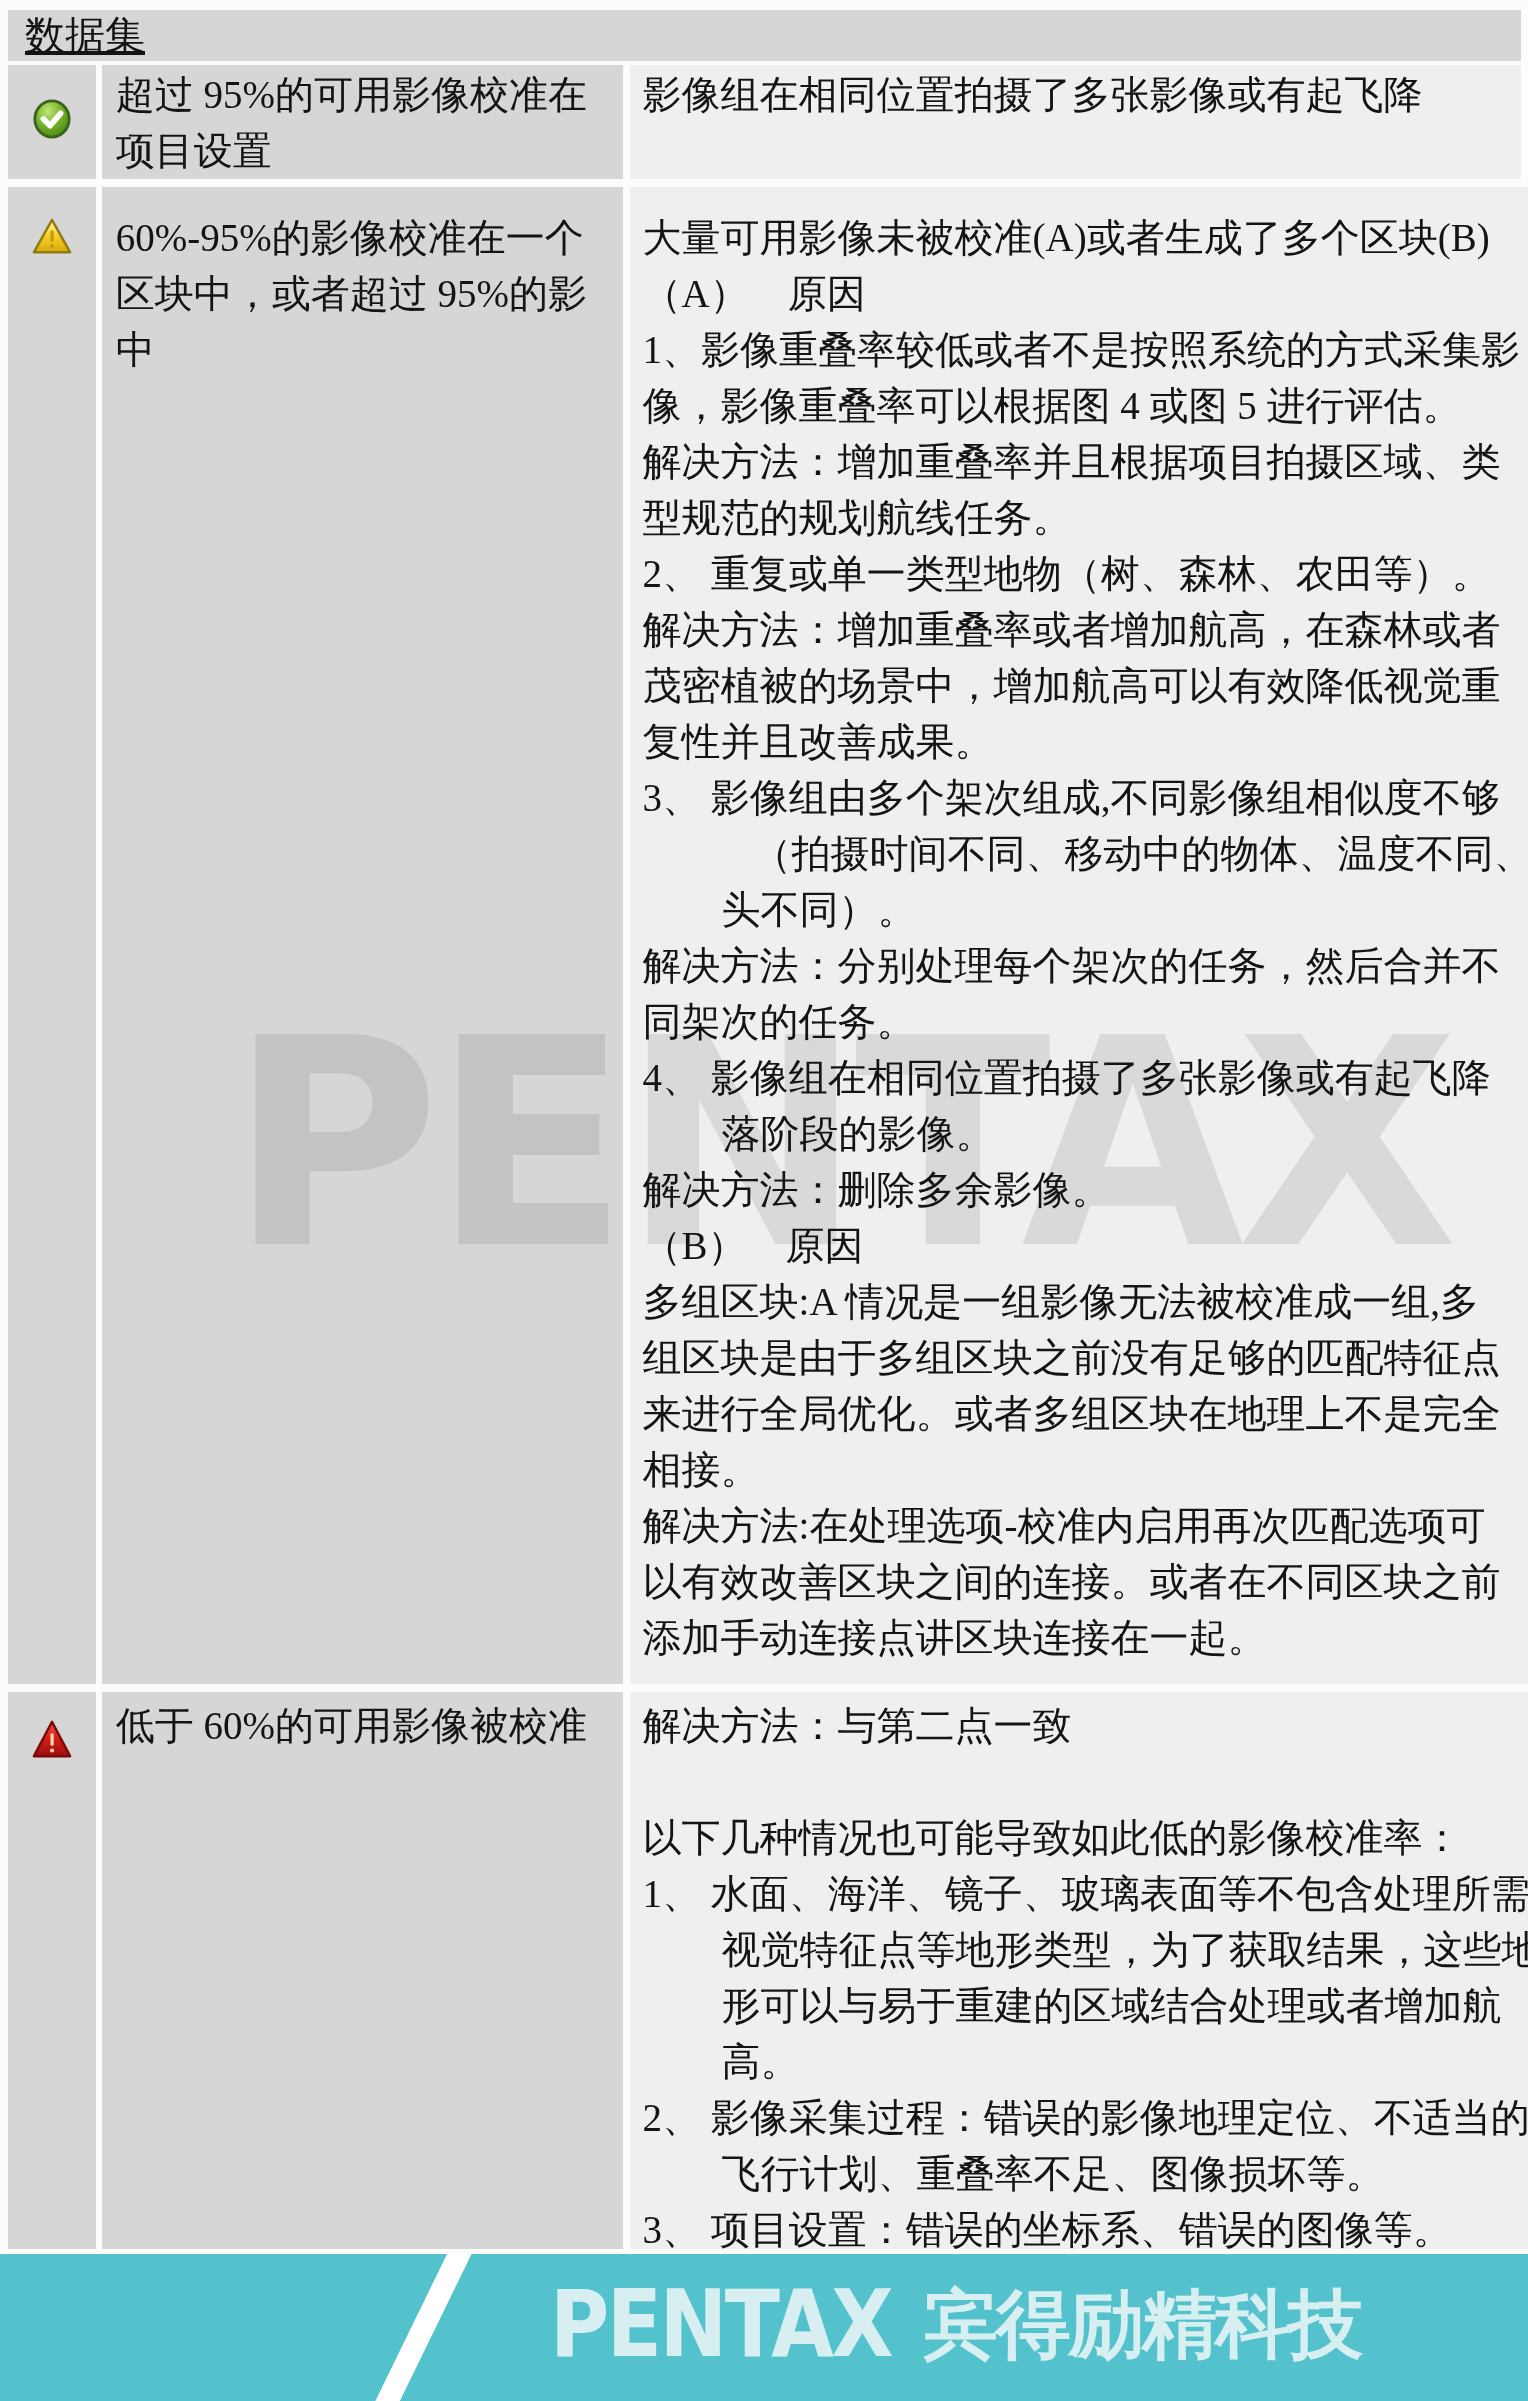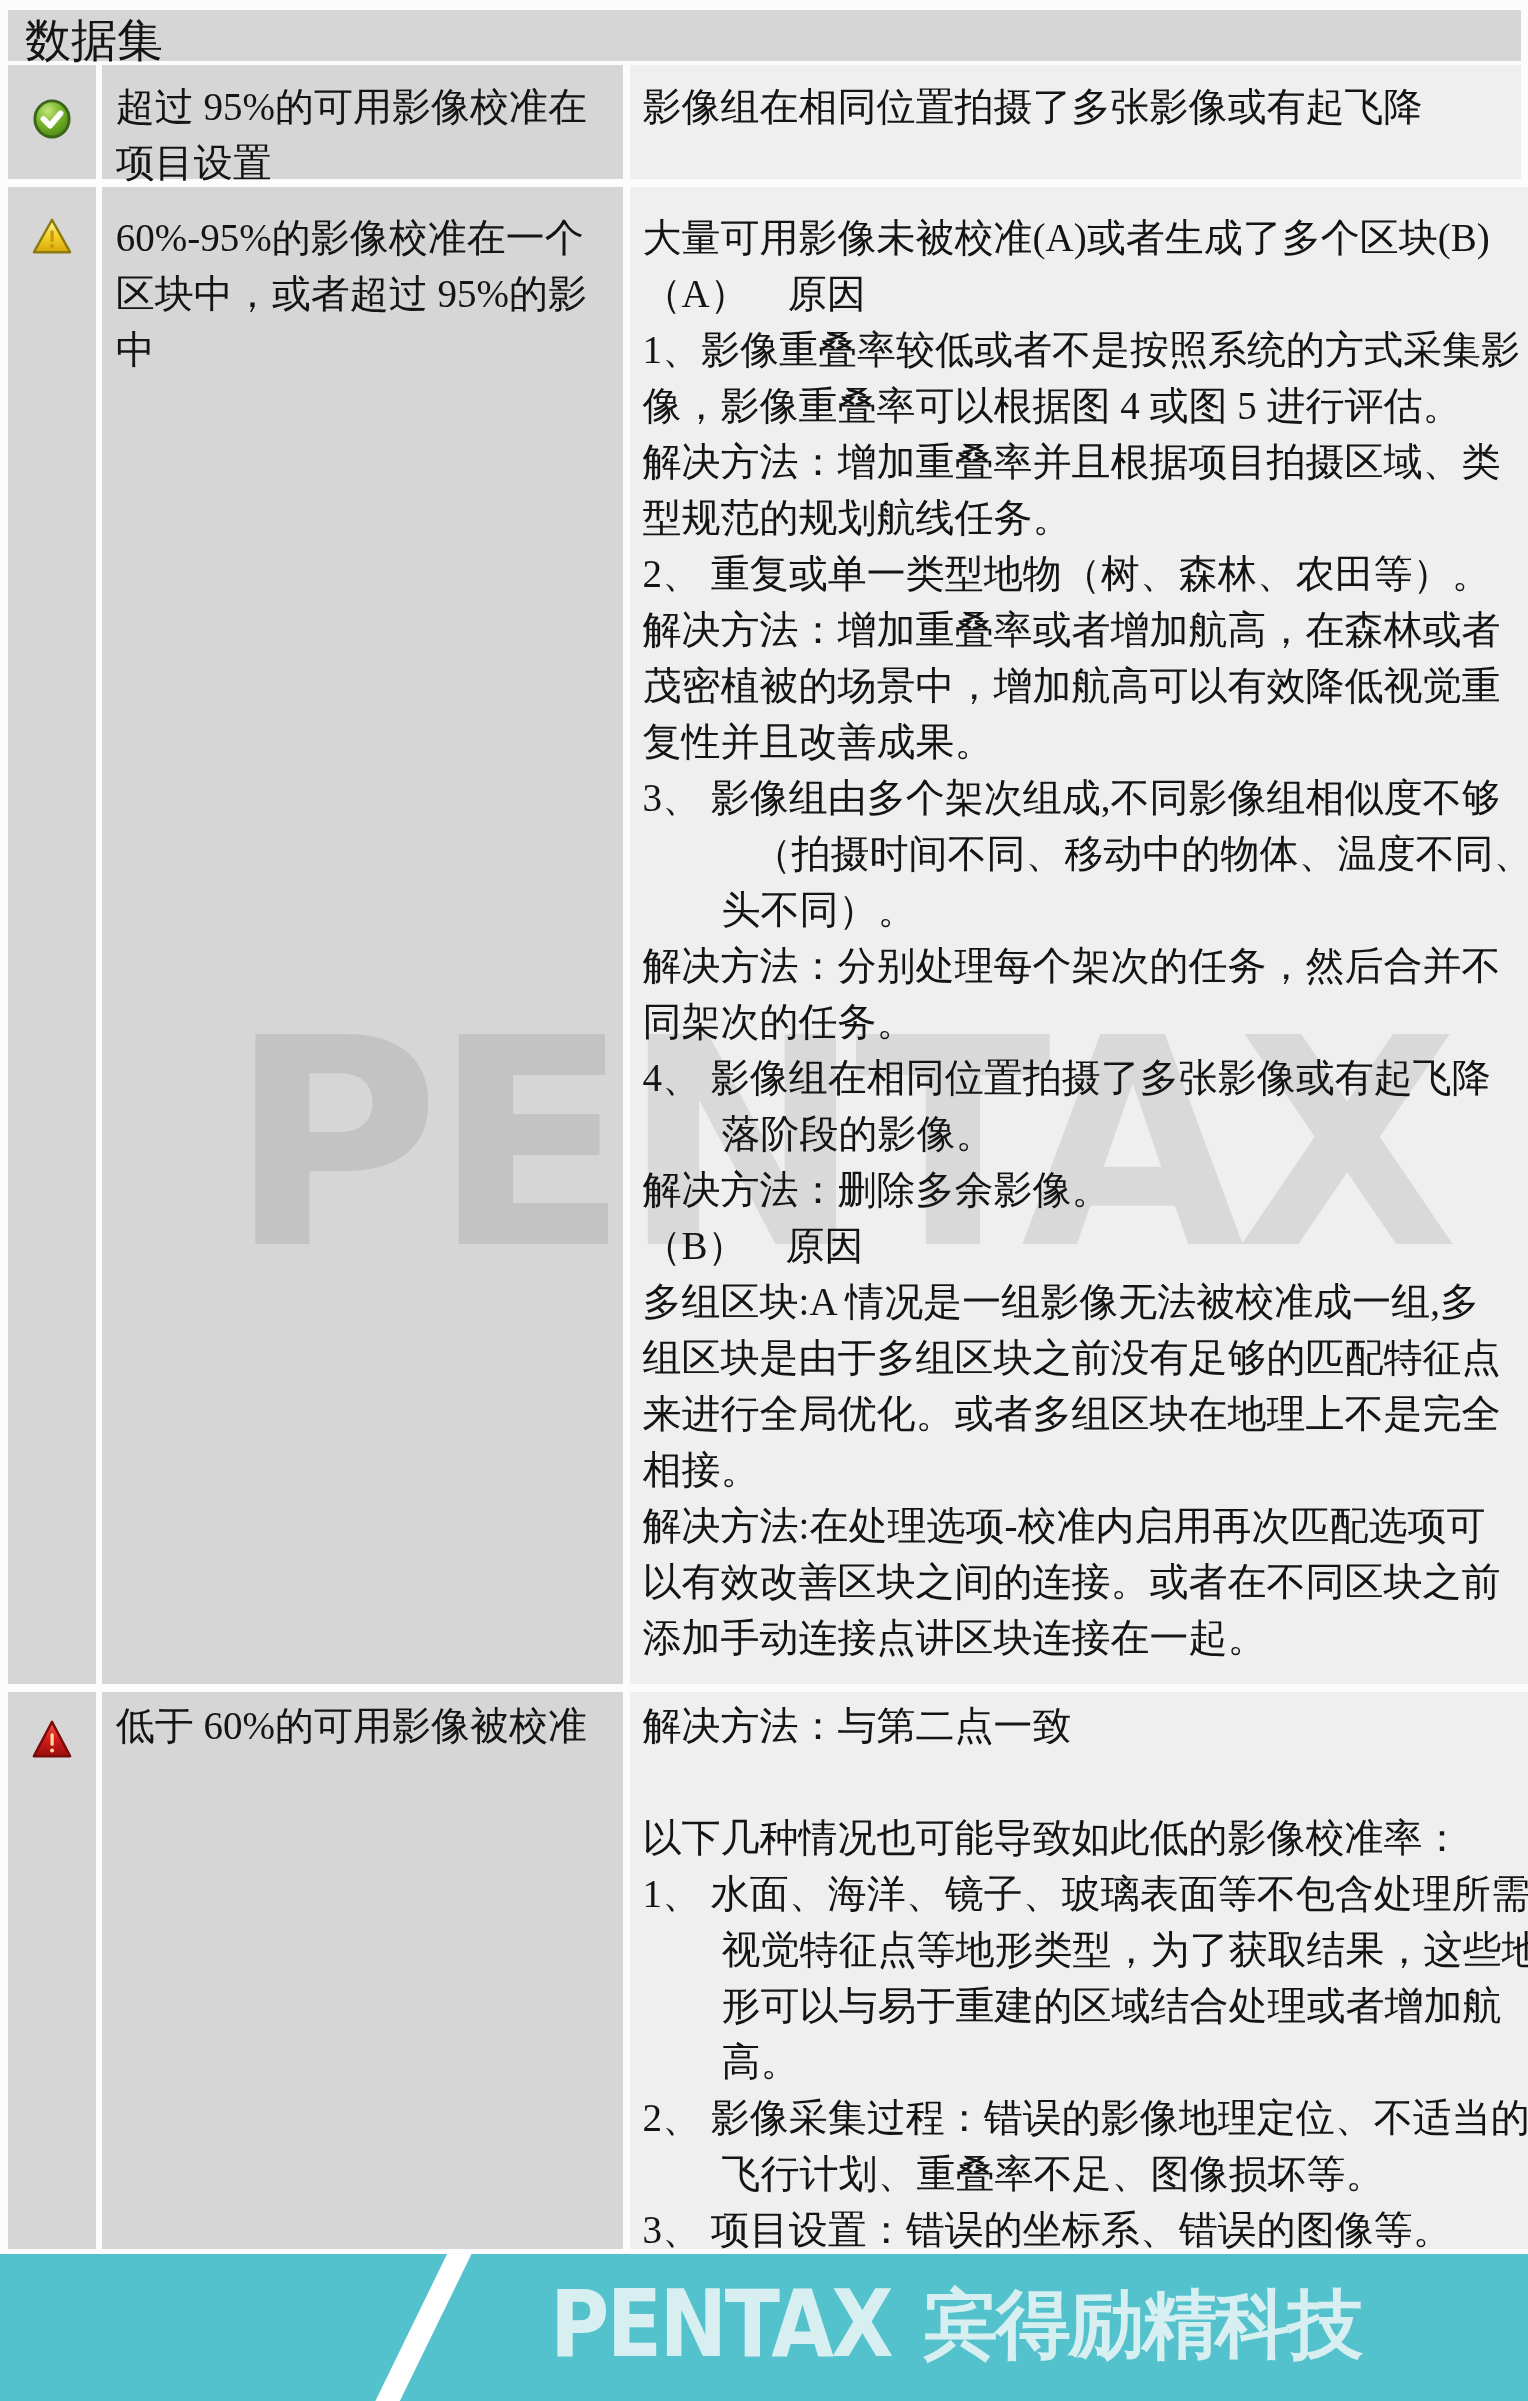--- a/index.html
+++ b/index.html
@@ -1,30 +1,30 @@
 <!DOCTYPE html>
 <html><head>
 <meta charset="utf-8">
 <style>
   html,body{margin:0;padding:0;}
   body{background:#fcfcfc;font-family:"Liberation Serif","DejaVu Serif",serif;color:#141414;}
   .page{position:relative;width:1528px;height:2402px;background:#fcfcfc;overflow:hidden;}
 
   
   .tbl{position:absolute;left:7.7px;top:9.6px;width:1513px;}
-  .hdr{height:51px;background:#d6d6d6;margin-bottom:4.8px;display:flex;align-items:flex-start;
-       padding-left:17.3px;box-sizing:border-box;font-size:46px;}
+  .hdr{height:51px;background:#d6d6d6;margin-bottom:4.8px;display:flex;align-items:center;
+       padding-left:17.3px;box-sizing:border-box;font-size:40px;text-decoration:underline;}
   .hdr span{position:relative;z-index:2;}
   .row{display:flex;margin-bottom:7.7px;}
   .c1{width:88px;background:#d6d6d6;flex:none;display:flex;justify-content:center;
       align-items:flex-start;box-sizing:border-box;}
   .gap{width:6.7px;flex:none;}
   .c2{width:521px;background:#d6d6d6;flex:none;box-sizing:border-box;padding-left:13.4px;}
   .c3{flex:1;background:#f0efef;box-sizing:border-box;padding-left:12.5px;}
-  .r1{height:114px;} .r1 .c2,.r1 .c3{padding-top:14px;}  .r1 .c1{padding-top:33px;}
+  .r1{height:114px;} .r1 .c2,.r1 .c3{padding-top:2px;}  .r1 .c1{padding-top:33px;}
   .r2{height:1497px;} .r2 .c2,.r2 .c3{padding-top:23px;} .r2 .c1{padding-top:29px;}
   .r3{height:557px;} .r3 .c2,.r3 .c3{padding-top:6.7px;}  .r3 .c1{padding-top:25px;}
   .line{height:56px;line-height:56px;font-size:39px;white-space:nowrap;
         position:relative;z-index:2;}
 
   
   .wm{position:absolute;left:229px;top:1001px;z-index:1;
       font-family:"DejaVu Sans","Liberation Sans",sans-serif;font-weight:bold;
       font-size:288px;line-height:1;letter-spacing:-7.7px;color:rgba(40,40,40,0.105);
       pointer-events:none;}

